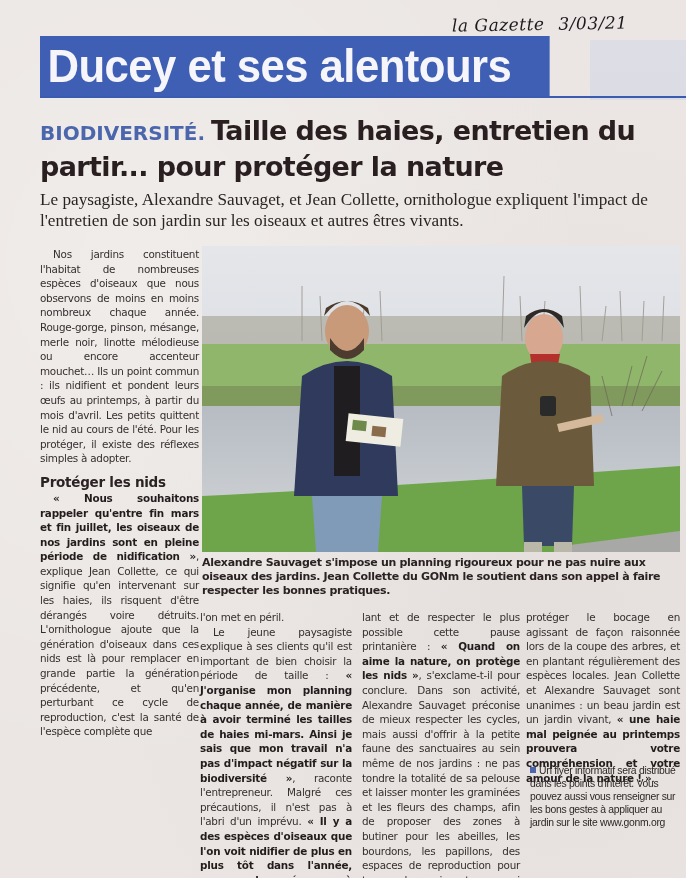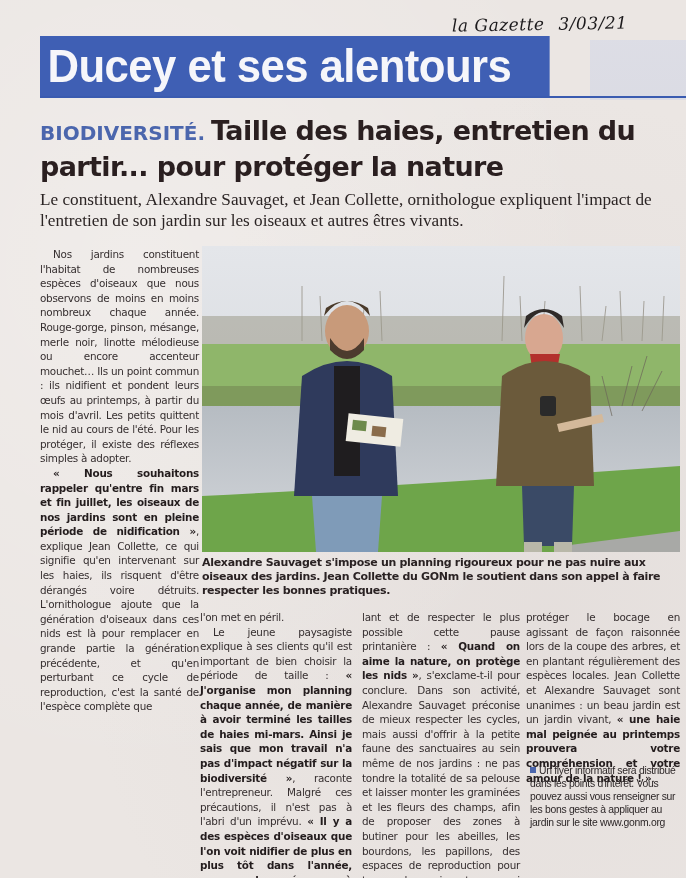--- a/index.html
+++ b/index.html
@@ -103,24 +103,25 @@
 </div>
 
 <div class="header-ghost"></div>
 <div class="section-banner">Ducey et ses alentours</div>
 <div class="header-rule"></div>
 
 <h1 class="headline">
   <span class="kicker">BIODIVERSITÉ.</span><span>Taille des haies, entretien du partir... pour protéger la nature</span>
 </h1>
 
-<p class="deck">Le constituent, Alexandre Sauvaget, et Jean Collette, ornithologue expliquent l'impact de l'entretien de son jardin sur les oiseaux et autres êtres vivants.</p>
+<p class="deck">Le paysagiste, Alexandre Sauvaget, et Jean Collette, ornithologue expliquent l'impact de l'entretien de son jardin sur les oiseaux et autres êtres vivants.</p>
 
 <div class="col col-1">
   <p>Nos jardins constituent l'habitat de nombreuses espèces d'oiseaux que nous observons de moins en moins nombreux chaque année. Rouge-gorge, pinson, mésange, merle noir, linotte mélodieuse ou encore accenteur mouchet… Ils un point commun : ils nidifient et pondent leurs œufs au printemps, à partir du mois d'avril. Les petits quittent le nid au cours de l'été. Pour les protéger, il existe des réflexes simples à adopter.</p>
+  <div class="subhead">Protéger les nids</div>
   <p><b>« Nous souhaitons rappeler qu'entre fin mars et fin juillet, les oiseaux de nos jardins sont en pleine période de nidification »</b><span>, explique Jean Collette, ce qui signifie qu'en intervenant sur les haies, ils risquent d'être dérangés voire détruits. L'ornithologue ajoute que la génération d'oiseaux dans ces nids est là pour remplacer en grande partie la génération précédente, et qu'en perturbant ce cycle de reproduction, c'est la santé de l'espèce complète que</span></p>
 </div>
 
 <div class="photo">
   <svg width="478" height="306" viewBox="0 0 478 306">
     <defs>
       <linearGradient id="sky" x1="0" y1="0" x2="0" y2="1">
         <stop offset="0" stop-color="#e4e6ea"></stop>
           <stop offset="1" stop-color="#d1d5da"></stop>
       </linearGradient>

